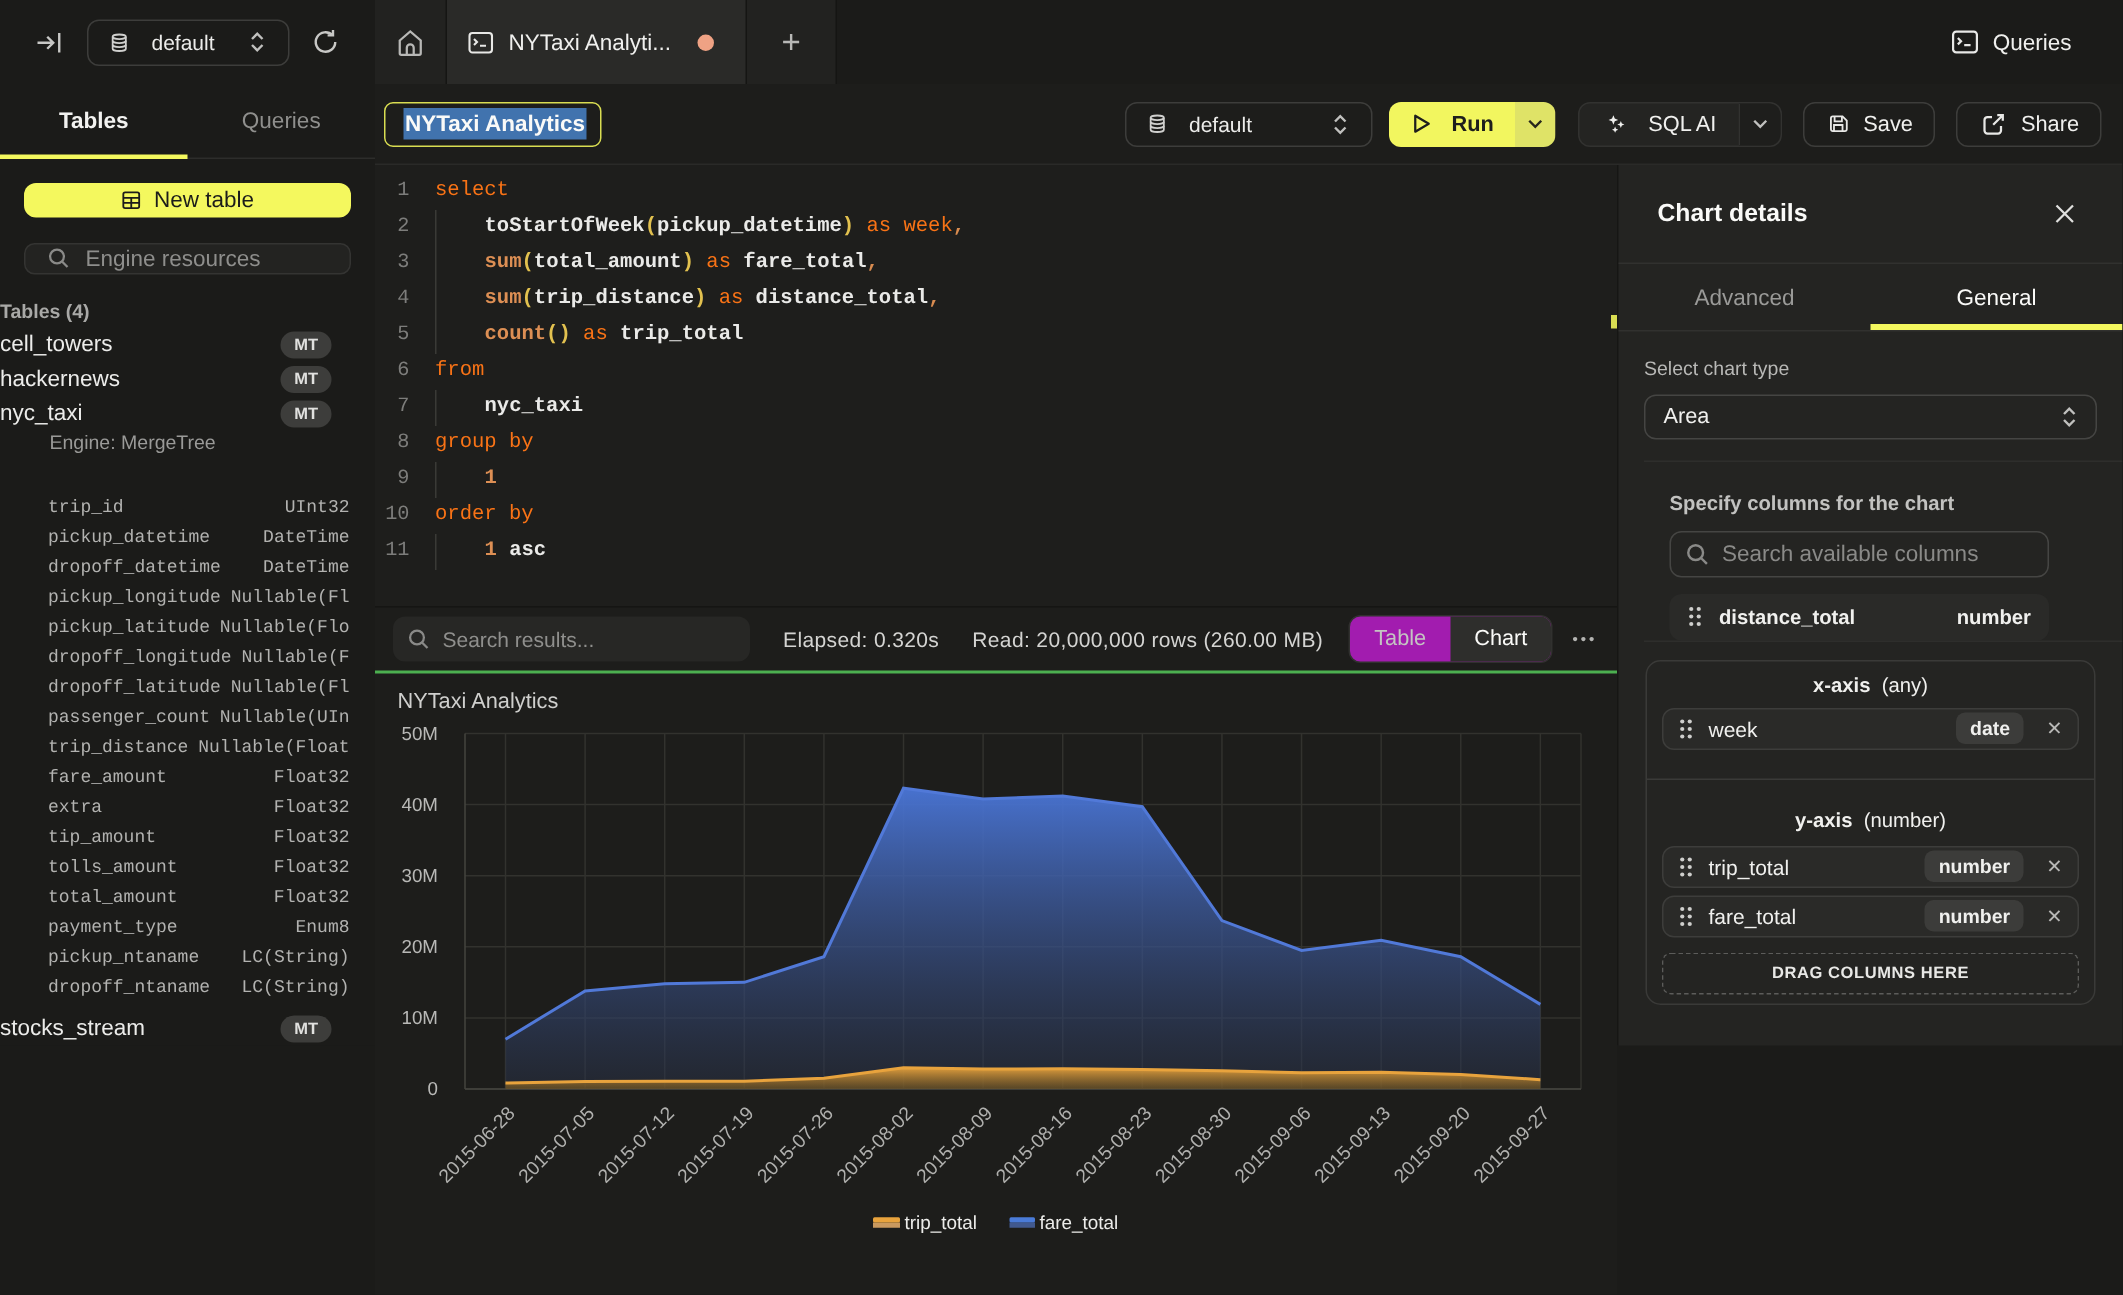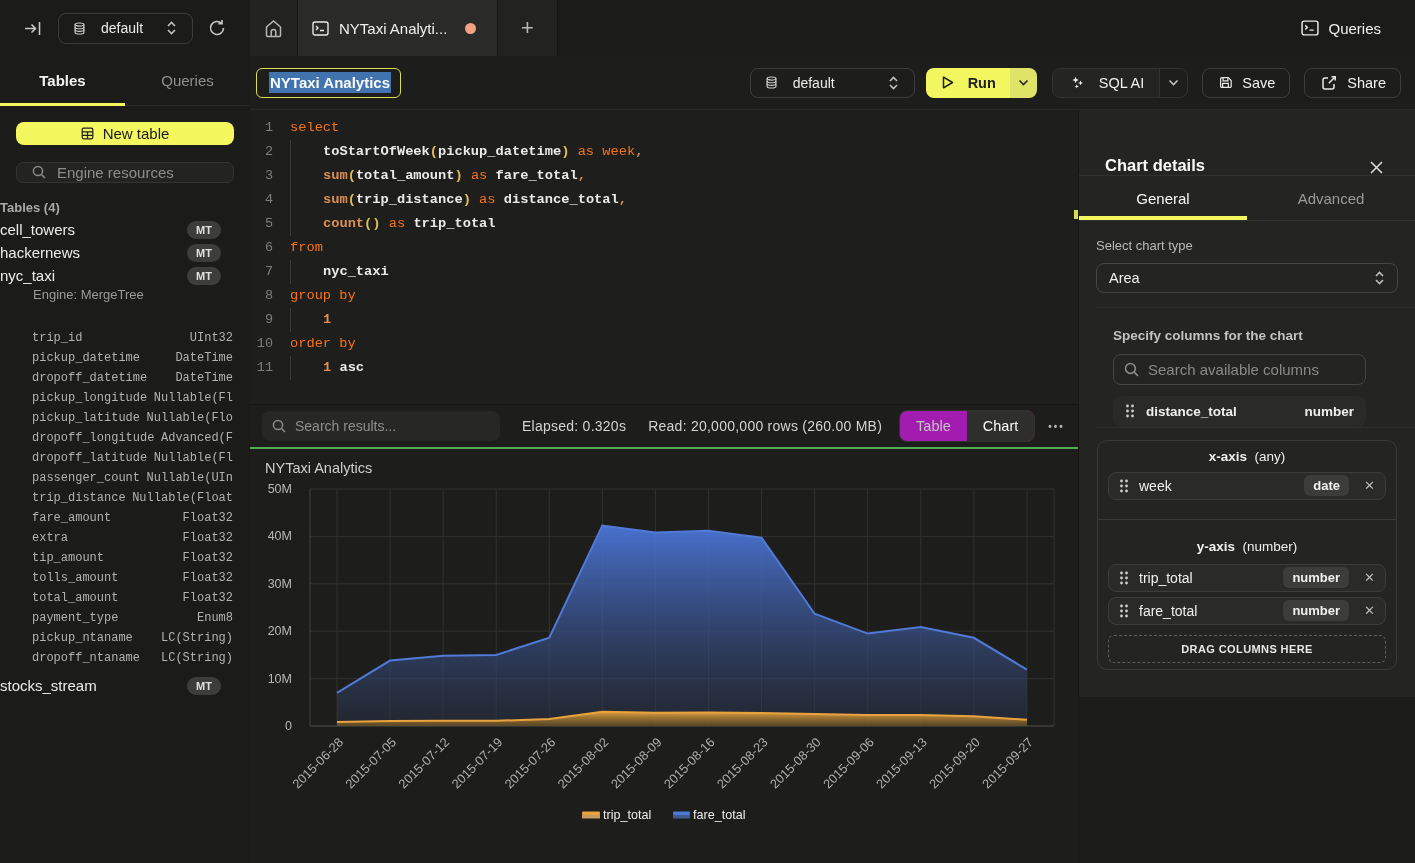--- a/index.html
+++ b/index.html
@@ -69,21 +69,21 @@
   .meta { font-size:14px; color:#d4d4d2; margin-left:22px; white-space:nowrap; letter-spacing:.25px; }
   .seg { margin-left:17px; background:#a21caf; border:1px solid #31312f; border-radius:8px; height:32px; display:flex; }
   .seg .s { padding:0 16px; display:flex; align-items:center; font-size:14.5px; color:#c4c4c2; }
   .seg .s.on { background:#2e2e2c; color:#fafaf8; border-radius:0 7px 7px 0; }
   .dots3 { color:#b4b4b2; font-size:10px; font-weight:700; letter-spacing:2px; margin-left:13px; }
   
   .chartwrap { flex:1; background:#1d1d1b; border-top:2px solid #4caf50; position:relative; }
   .chart-title { position:absolute; left:15px; top:11px; font-size:14.5px; color:#cfcfcd; }
   
   .rpanel { flex:1; background:#242422; border-left:1px solid #161614; display:flex; flex-direction:column; }
-  .rp-head { height:66px; flex:0 0 66px; display:flex; align-items:flex-end; justify-content:space-between; padding:0 31px 0 26px; border-bottom:1px solid #31312f; }
+  .rp-head { height:66px; flex:0 0 66px; display:flex; align-items:center; justify-content:space-between; padding:0 31px 0 26px; border-bottom:1px solid #31312f; }
   .rp-head .t { font-size:16.5px; font-weight:700; color:#fafaf8; }
   .rp-tabs { height:45px; flex:0 0 45px; display:flex; border-bottom:1px solid #31312f; }
   .rp-tab { flex:1; display:flex; align-items:center; justify-content:center; font-size:15px; color:#9a9a98; position:relative; }
   .rp-tab.on { color:#fafaf8; }
   .rp-tab.on::after { content:""; position:absolute; left:0; right:0; bottom:0px; height:4px; background:#f4f85e; }
   .rp-label { font-size:13px; color:#b8b8b6; margin:17px 0 0 17px; }
   .rp-select { margin:10px 17px 0; height:31px; border:1px solid #454543; border-radius:8px; display:flex; align-items:center; justify-content:space-between; padding:0 12px; font-size:14.5px; color:#f0f0ee; }
   .rp-div { border-bottom:1px solid #2e2e2c; margin:14px 0 0 17px; }
   .spec-label { font-size:13.5px; font-weight:700; color:#c2c2c0; margin:20px 0 0 34px; }
   .rp-search { margin:11px 49px 0 34px; height:31px; border:1px solid #454543; border-radius:8px; display:flex; align-items:center; padding:0 10px; gap:9px; color:#8a8a88; font-size:15px; }
@@ -209,21 +209,21 @@
         <div class="col-row">
             <span>pickup_longitude</span>
             <span>Nullable(Fl</span>
           </div>
         <div class="col-row">
             <span>pickup_latitude</span>
             <span>Nullable(Flo</span>
           </div>
         <div class="col-row">
             <span>dropoff_longitude</span>
-            <span>Advanced(F</span>
+            <span>Nullable(F</span>
           </div>
         <div class="col-row">
             <span>dropoff_latitude</span>
             <span>Nullable(Fl</span>
           </div>
         <div class="col-row">
             <span>passenger_count</span>
             <span>Nullable(UIn</span>
           </div>
         <div class="col-row">
@@ -468,22 +468,22 @@
         </div>
 
         <div class="rpanel">
           <div class="rp-head">
             <span class="t">Chart details</span>
             <svg width="15" height="15" viewBox="0 0 15 15" fill="none" stroke="#e0e0de" stroke-width="1.5">
                 <path d="M2 2l11 11M13 2L2 13"></path>
               </svg>
           </div>
           <div class="rp-tabs">
+            <div class="rp-tab">Advanced</div>
             <div class="rp-tab on">General</div>
-            <div class="rp-tab">Advanced</div>
           </div>
           <div class="rp-label">Select chart type</div>
           <div class="rp-select">
             <span>Area</span>
             <svg width="11" height="14" viewBox="0 0 11 14" fill="none" stroke="#c0c0be" stroke-width="1.6">
                 <path d="M2 5l3.5-3.5L9 5M2 9l3.5 3.5L9 9"></path>
               </svg>
           </div>
           <div class="rp-div"></div>
           <div class="spec-label">Specify columns for the chart</div>

